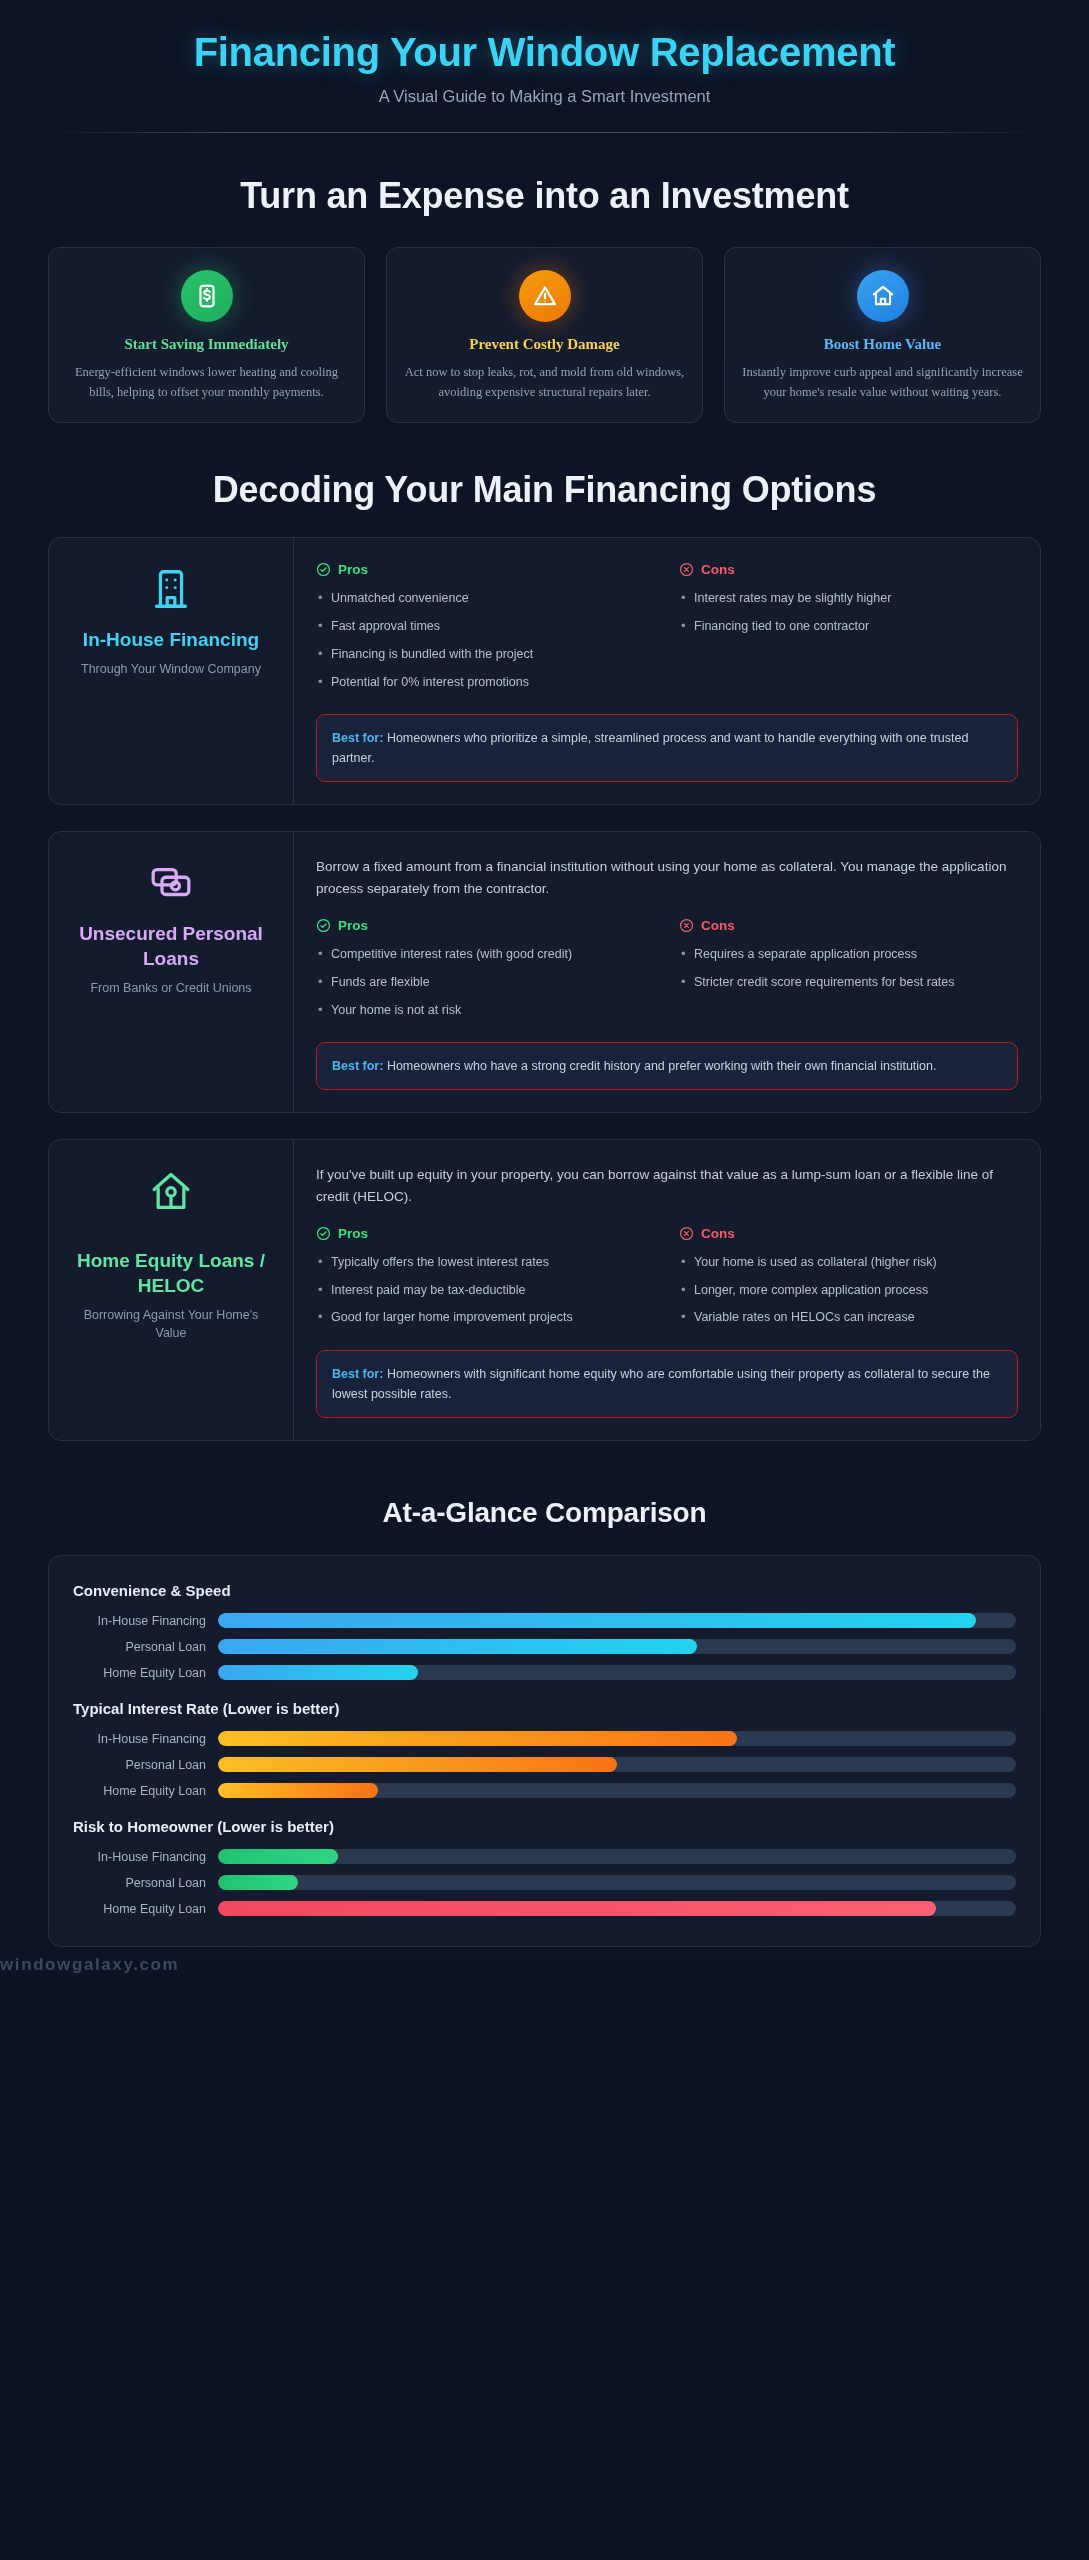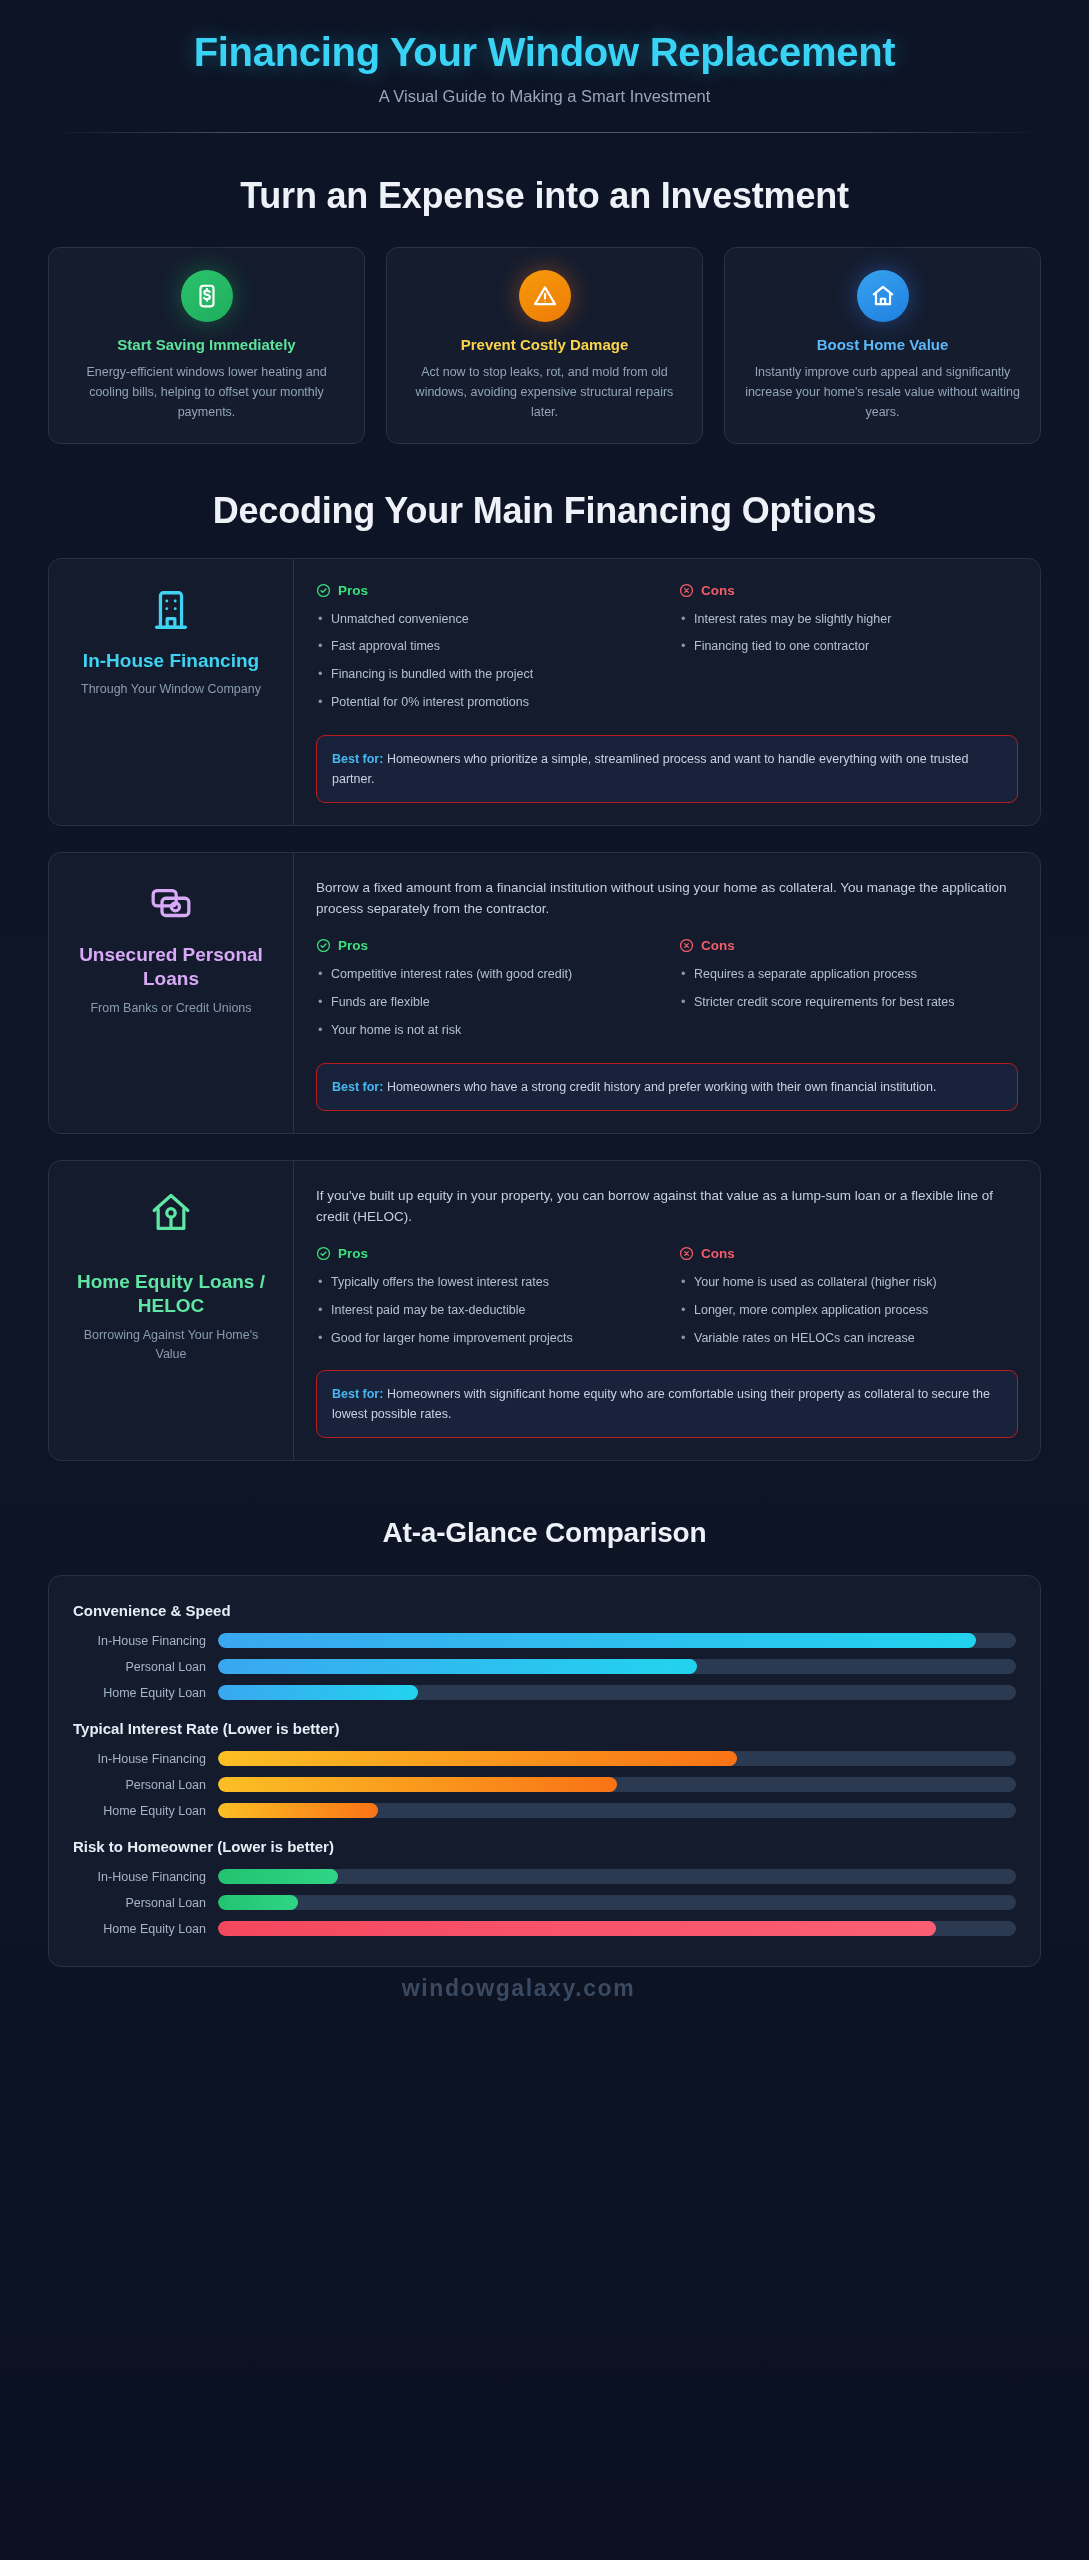--- a/index.html
+++ b/index.html
@@ -73,20 +73,21 @@
     gap: 21px;
     margin-top: 30px;
   }
   .benefit-card {
     flex: 1 1 0;
     background: #141c2e;
     border: 1px solid #263349;
     border-radius: 12px;
     padding: 22px 16px 20px;
     text-align: center;
+    font-family: Liberation Serif, serif;
   }
   .benefit-icon {
     width: 52px;
     height: 52px;
     border-radius: 50%;
     margin: 0 auto 14px;
     display: flex;
     align-items: center;
     justify-content: center;
   }
@@ -249,23 +250,23 @@
   .cmp-fill {
     height: 100%;
     border-radius: 8px;
   }
   .cmp-fill.blue   { background: linear-gradient(90deg, #3aa7f0 0%, #22d3ee 100%); }
   .cmp-fill.orange { background: linear-gradient(90deg, #fbbf24 0%, #f97316 100%); }
   .cmp-fill.green  { background: linear-gradient(90deg, #22c270 0%, #2fd585 100%); }
   .cmp-fill.red    { background: linear-gradient(90deg, #f4485f 0%, #fb5f74 100%); }
 
   .watermark {
-    text-align: center;
+    text-align: left;
     padding: 8px 52px 26px 0;
-    font-size: 23px;
+    font-size: 17px;
     letter-spacing: 1.6px;
     color: #3b4a63;
     font-weight: bold;
   }
 </style>
 </head>
 <body>
 
 <div class="page">
 

